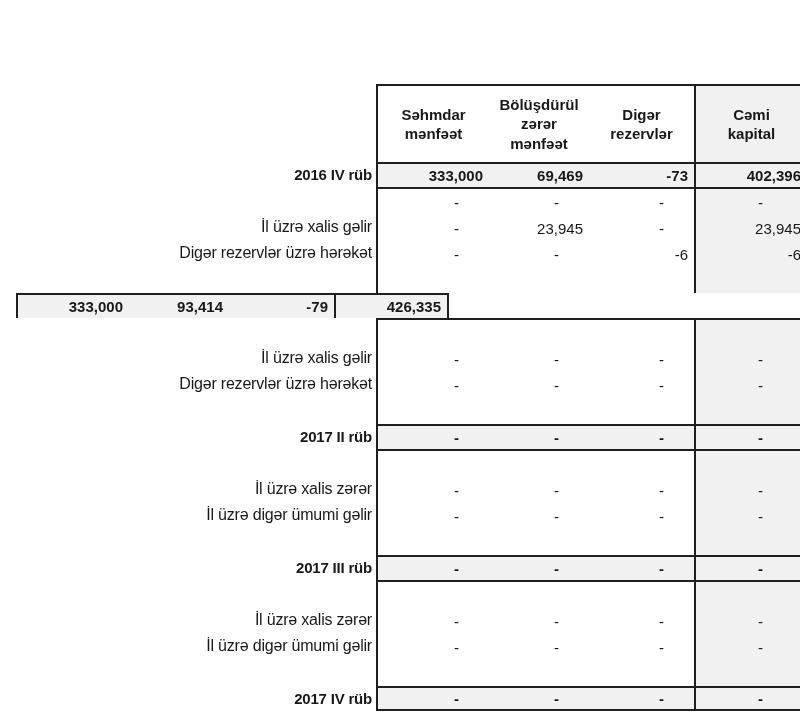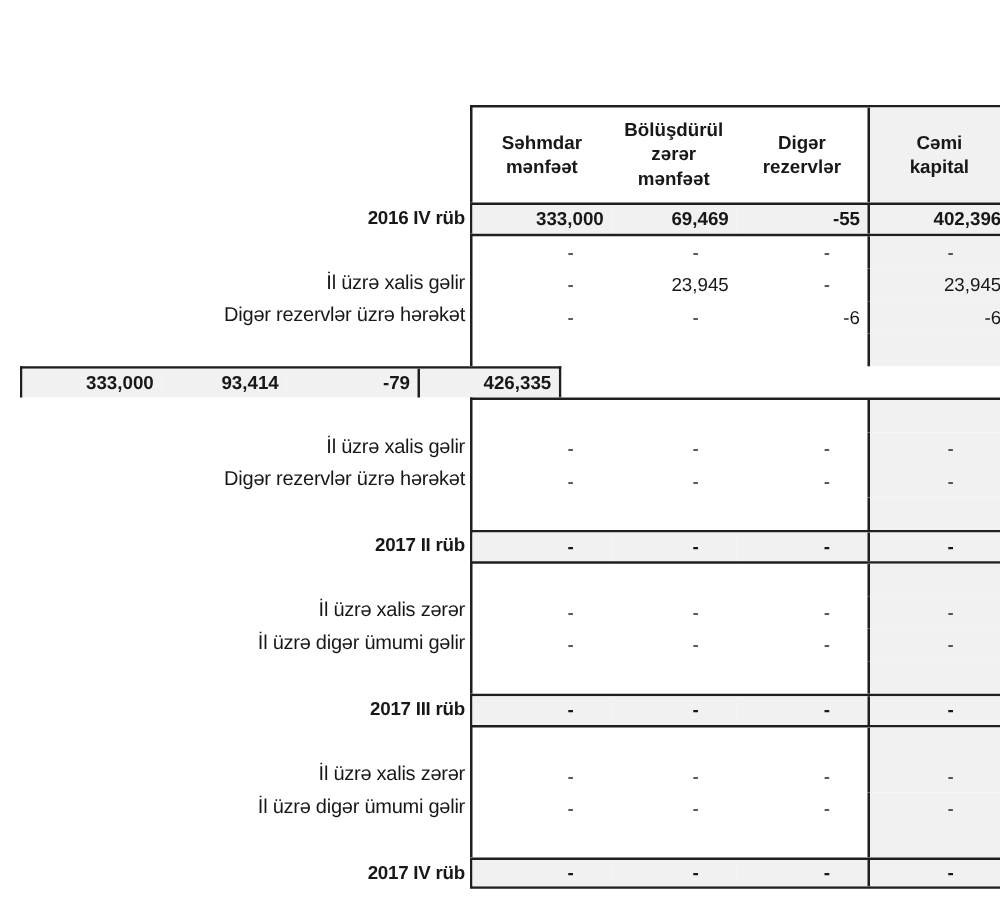--- a/index.html
+++ b/index.html
@@ -79,21 +79,21 @@
       </div>
     </div>
     <div class="block summary h-summary">
       <div class="labels">
         <div class="lblcell">2016 IV rüb</div>
       </div>
       <div class="grid">
         <div class="vrow">
           <div class="cell c0">333,000</div>
           <div class="cell c1">69,469</div>
-          <div class="cell c2">-55</div>
+          <div class="cell c2">-73</div>
           <div class="cell c3">402,396</div>
         </div>
       </div>
     </div>
     <div class="block section h-section">
       <div class="labels">
         <div class="lblcell"></div>
         <div class="lblcell">İl üzrə xalis gəlir</div>
         <div class="lblcell">Digər rezervlər üzrə hərəkət</div>
         <div class="lblcell"></div>

